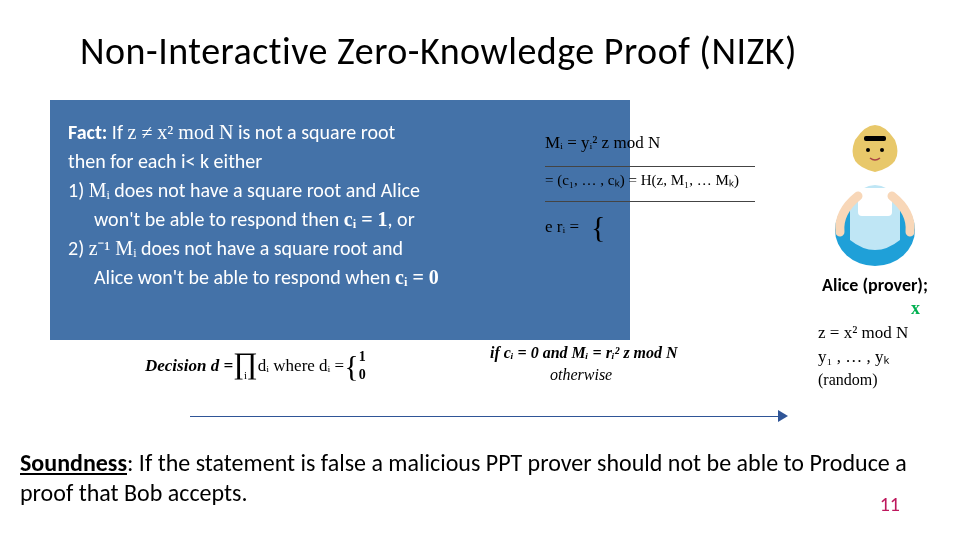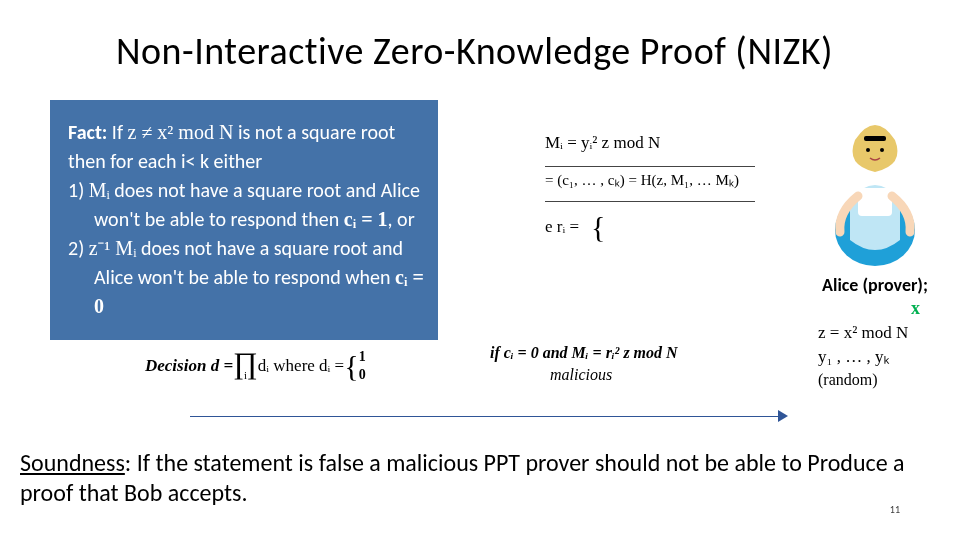--- a/index.html
+++ b/index.html
@@ -9,28 +9,28 @@
     height: 540px;
     font-family: "Calibri", "Segoe UI", sans-serif;
     background: #ffffff;
     position: relative;
     overflow: hidden;
   }
   .title {
     font-size: 38px;
     font-weight: 400;
     text-align: left;
-    padding: 28px 0 0 116px;
+    padding: 28px 0 0 80px;
     letter-spacing: 0.5px;
   }
   .fact-box {
     position: absolute;
     left: 50px;
     top: 100px;
-    width: 388px;
+    width: 580px;
     height: 240px;
     background: #4472a8;
     color: #ffffff;
     padding: 18px 14px 14px 18px;
     font-size: 20px;
     line-height: 1.45;
     box-sizing: border-box;
   }
   .fact-box .math {
     font-family: "Cambria Math", serif;
@@ -147,27 +147,27 @@
   }
   .soundness {
     position: absolute;
     left: 20px;
     top: 448px;
     width: 920px;
     font-size: 24px;
     font-family: "Calibri", sans-serif;
     line-height: 1.25;
   }
-  .soundness .u { text-decoration: underline; font-weight: 400; }
+  .soundness .u { text-decoration: underline; font-weight: 700; }
   .page-num {
     position: absolute;
     right: 60px;
     bottom: 24px;
-    font-size: 10px;
-    color: #404040;
+    font-size: 20px;
+    color: #be185d;
   }
 </style>
 </head>
 <body>
 
 <div class="title">Non-Interactive Zero-Knowledge Proof (NIZK)</div>
 
 <div class="fact-box">
   <div>
     <b>Fact:</b><span> If </span><span class="math">z ≠ x² mod N</span><span>  is not a square root</span>
@@ -226,21 +226,21 @@
   <span>dᵢ   where dᵢ =</span>
   <span class="brace">{</span>
   <span class="cases-col" style="font-size:14px;line-height:1.3">
     <b>1</b>
     <b>0</b>
   </span>
 </div>
 
 <div class="cond-block">
   <div><b><i>if cᵢ = 0 and Mᵢ = rᵢ² z mod N</i></b></div>
-  <div style="padding-left:60px"><i>malicious</i></div>
+  <div style="padding-left:60px"><i>otherwise</i></div>
 </div>
 
 <div class="arrow-line"></div>
 <div class="arrow-head"></div>
 
 <div class="soundness">
   <span class="u">Soundness</span><span>: If the statement is false a malicious PPT prover should not be able to Produce a proof that Bob accepts.</span>
 </div>
 
 <div class="page-num">11</div>

